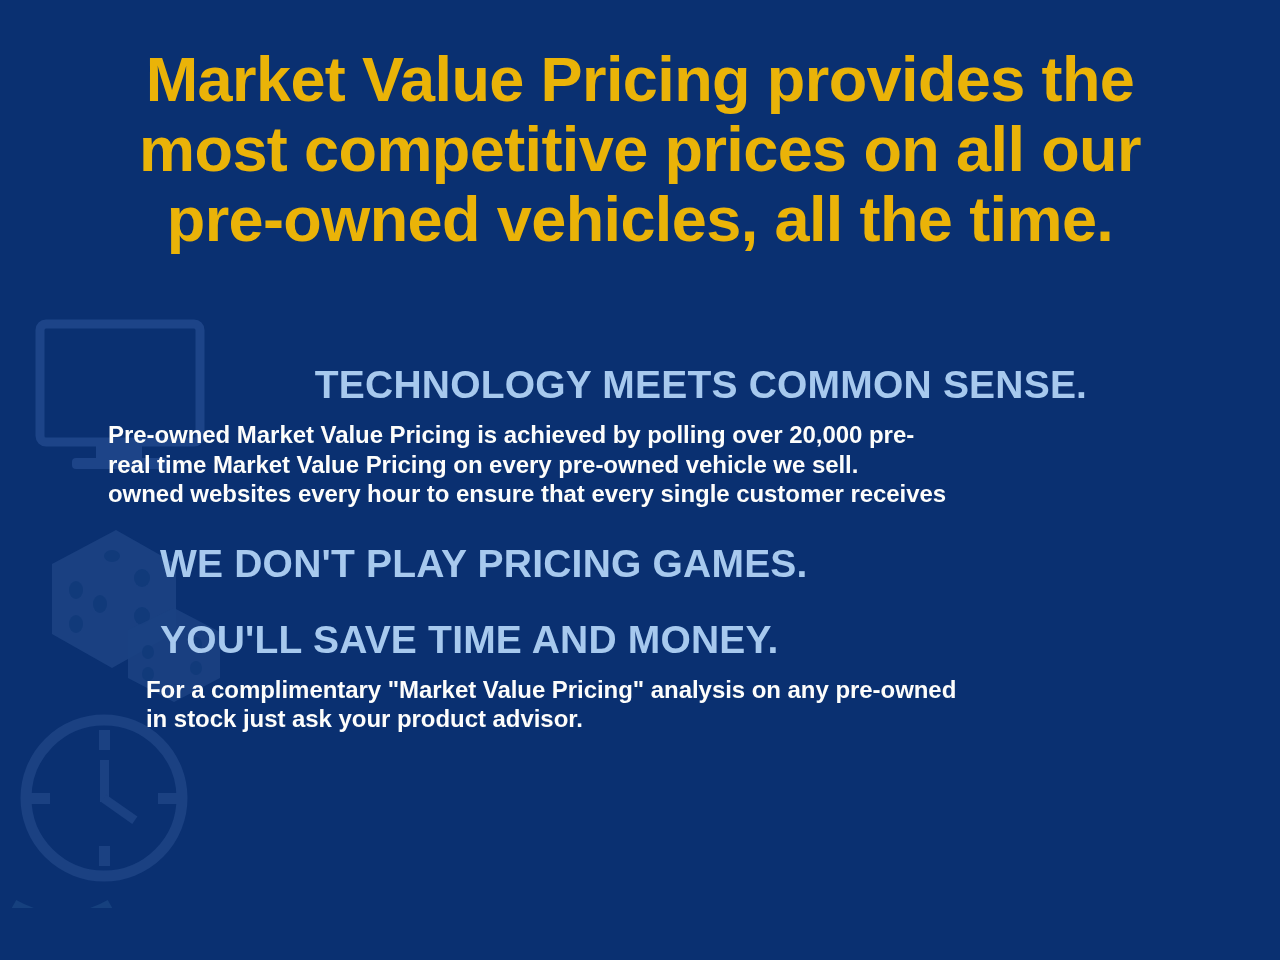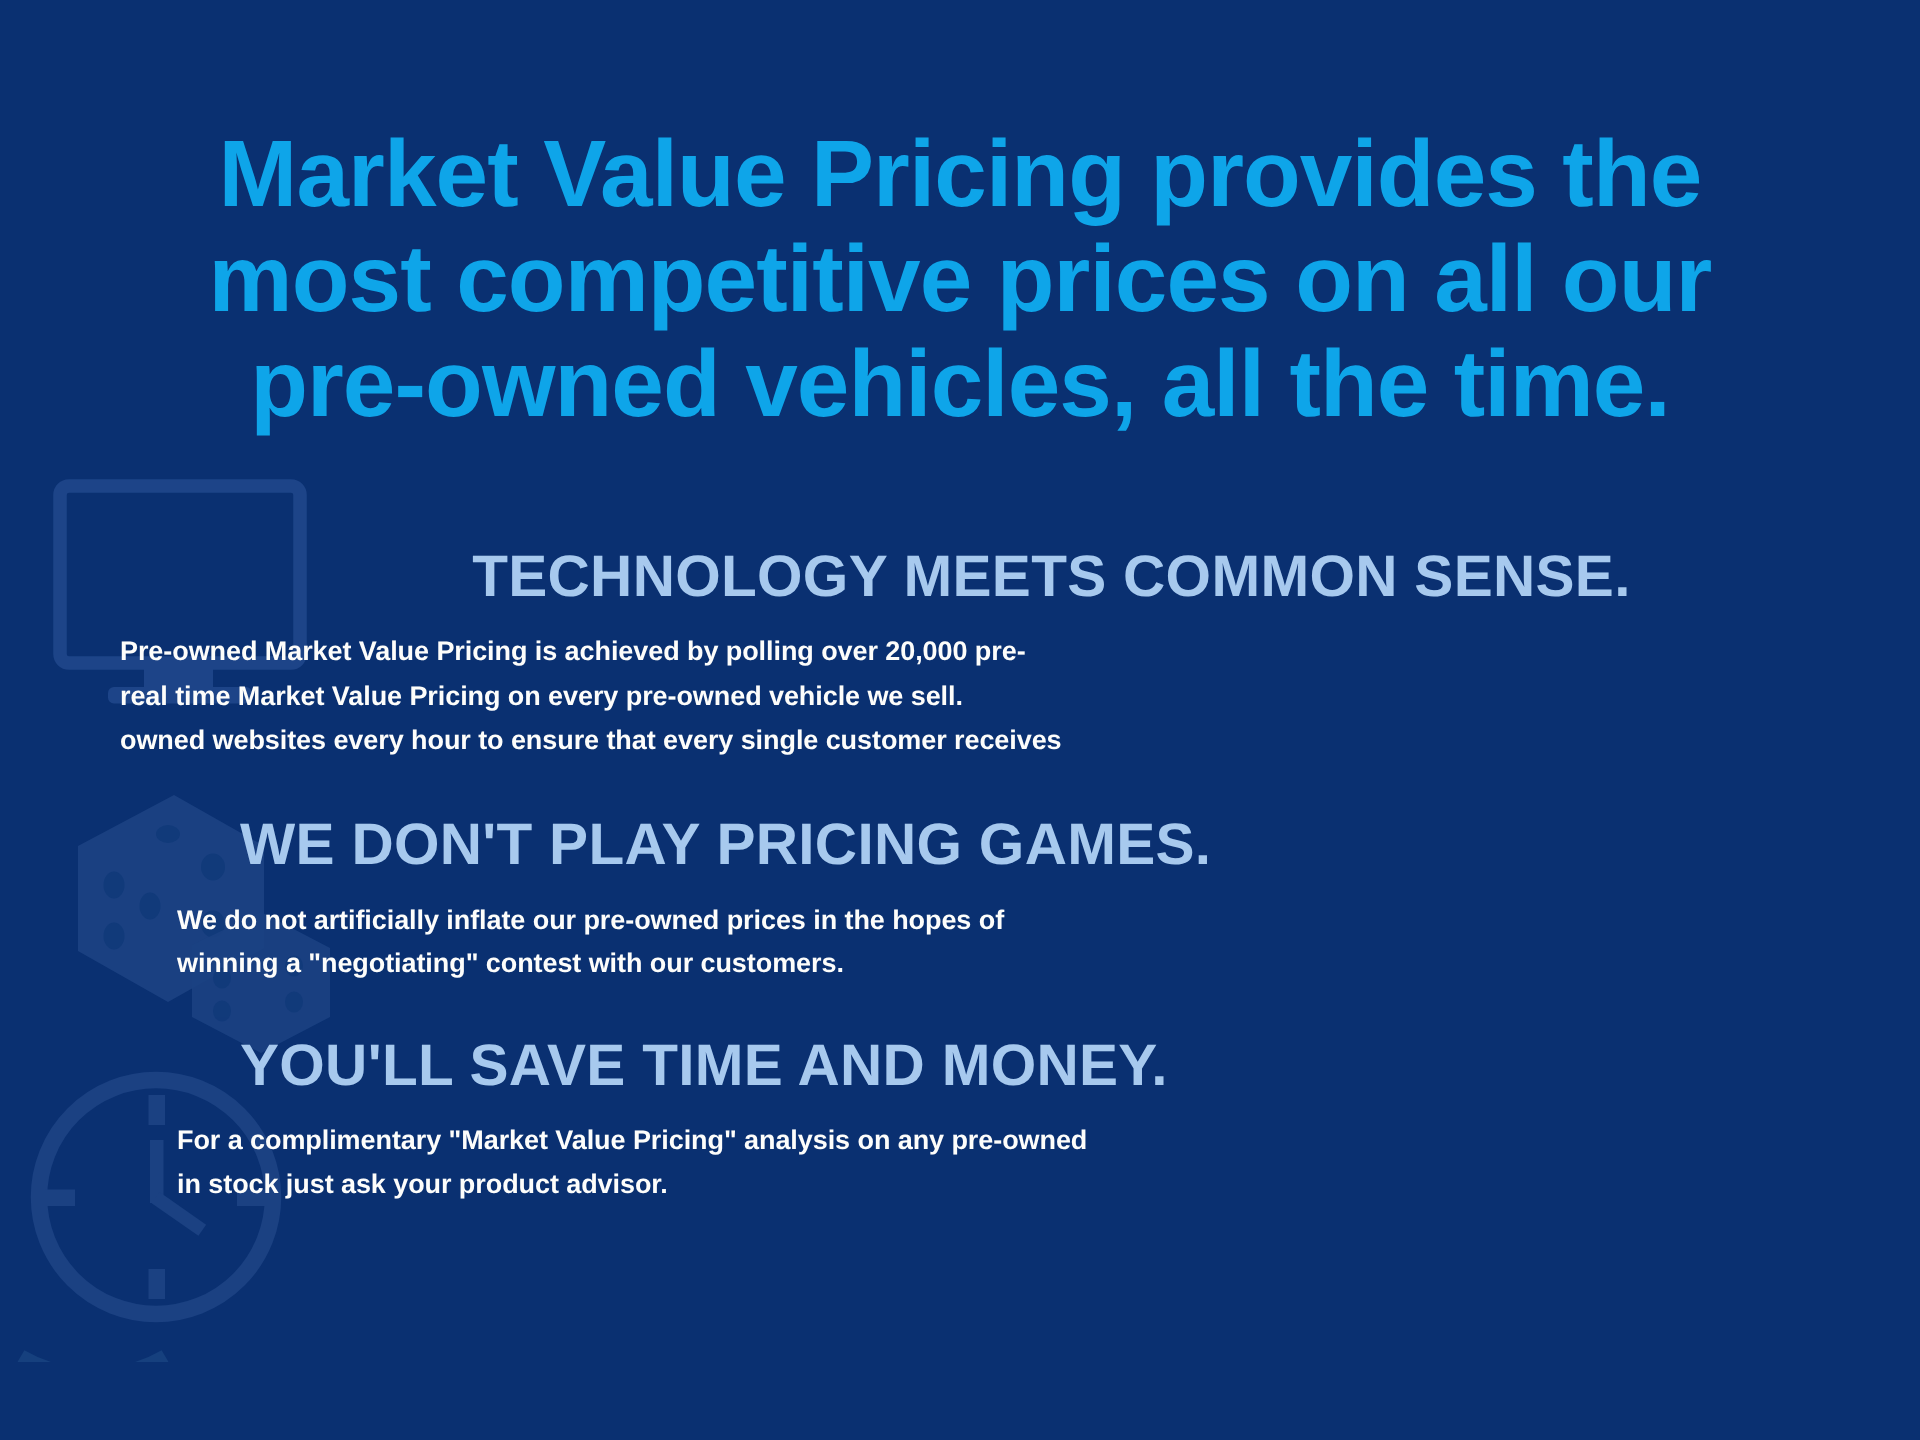--- a/index.html
+++ b/index.html
@@ -70,25 +70,25 @@
     color:#a7c9ee;
     font-size:39px;
     font-weight:bold;
     line-height:46px;
     letter-spacing:0.2px;
     padding-left:122px;
   }
 
   .sec-body {
     color:#fdfdfb;
-    font-size:18px;
+    font-size:24px;
     font-weight:bold;
     line-height:29.5px;
     letter-spacing:-0.05px;
-    padding-left:80px;
+    padding-left:108px;
     margin-top:12px;
     max-width:1100px;
   }
   .sec-body .bd-line { display:block; white-space:nowrap; }
 
   
   .section-pricing-games { margin-top:32px !important; }
   .section-save-time     { margin-top:30px !important; }
 </style>
 </head>
@@ -144,43 +144,39 @@
 
         <rect x="94" y="52" width="9" height="42" fill="#1b4182"></rect>
         <rect x="98" y="86" width="38" height="9" fill="#1b4182" transform="rotate(35 98 90)"></rect>
 
         <path d="M8 196 A96 96 0 0 0 104 196" stroke="#16407e" stroke-width="9" fill="none"></path>
       </svg>
     </div>
 
   </div>
 
-  <h1 class="headline" style="color: #0ea5e9; margin-top: 37px;">
+  <h1 class="headline" style="color: #eab308;">
     <span class="hl-line">Market Value Pricing provides the</span>
     <span class="hl-line">most competitive prices on all our</span>
     <span class="hl-line">pre-owned vehicles, all the time.</span>
   </h1>
 
   <div class="sections">
 
     <section class="section section-technology">
       <h2 class="sec-heading" style="color: rgb(167, 201, 238); text-align: center;">TECHNOLOGY MEETS COMMON SENSE.</h2>
       <p class="sec-body" style="color: rgb(253, 253, 251);">
         <span class="bd-line">Pre-owned Market Value Pricing is achieved by polling over 20,000 pre-</span>
         <span class="bd-line">real time Market Value Pricing on every pre-owned vehicle we sell.</span>
         <span class="bd-line">owned websites every hour to ensure that every single customer receives</span>
       </p>
     </section>
 
     <section class="section section-pricing-games">
       <h2 class="sec-heading" style="color: rgb(167, 201, 238);">WE DON'T PLAY PRICING GAMES.</h2>
-      <p class="sec-body" style="color: rgb(253, 253, 251);">
-        <span class="bd-line">We do not artificially inflate our pre-owned prices in the hopes of</span>
-        <span class="bd-line">winning a  "negotiating"  contest with our customers.</span>
-      </p>
     </section>
 
     <section class="section section-save-time">
       <h2 class="sec-heading" style="color: rgb(167, 201, 238);">YOU'LL SAVE TIME AND MONEY.</h2>
       <p class="sec-body" style="color: rgb(253, 253, 251);">
         <span class="bd-line">For a complimentary "Market Value Pricing" analysis on any pre-owned</span>
         <span class="bd-line">in stock just ask your product advisor.</span>
       </p>
     </section>
 

